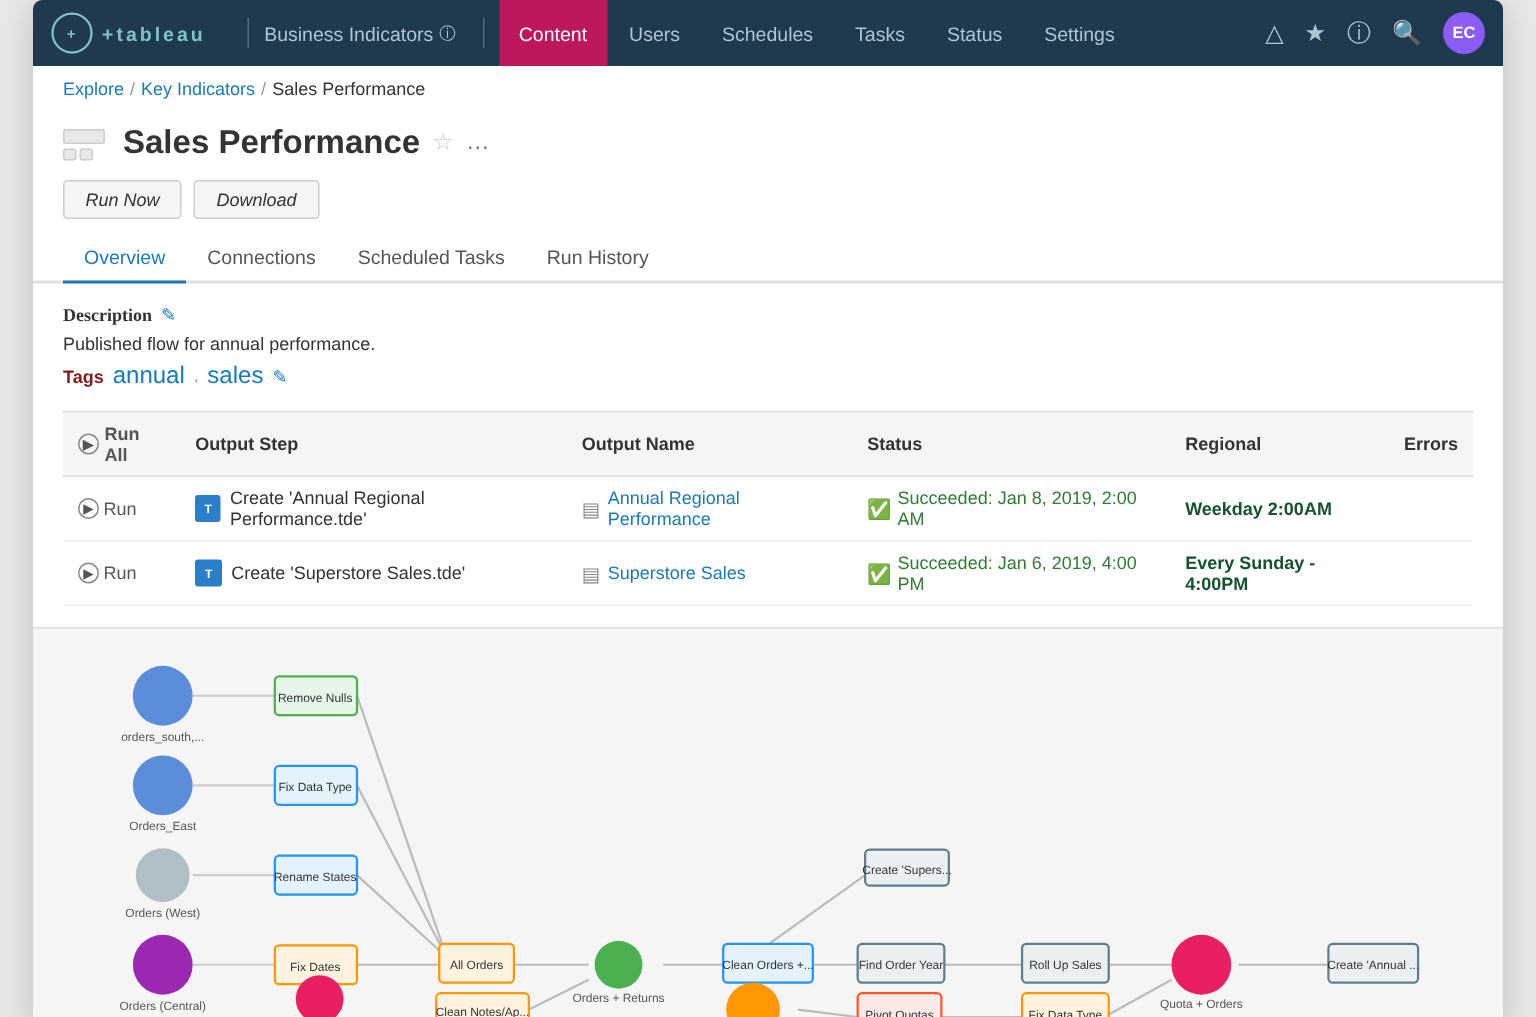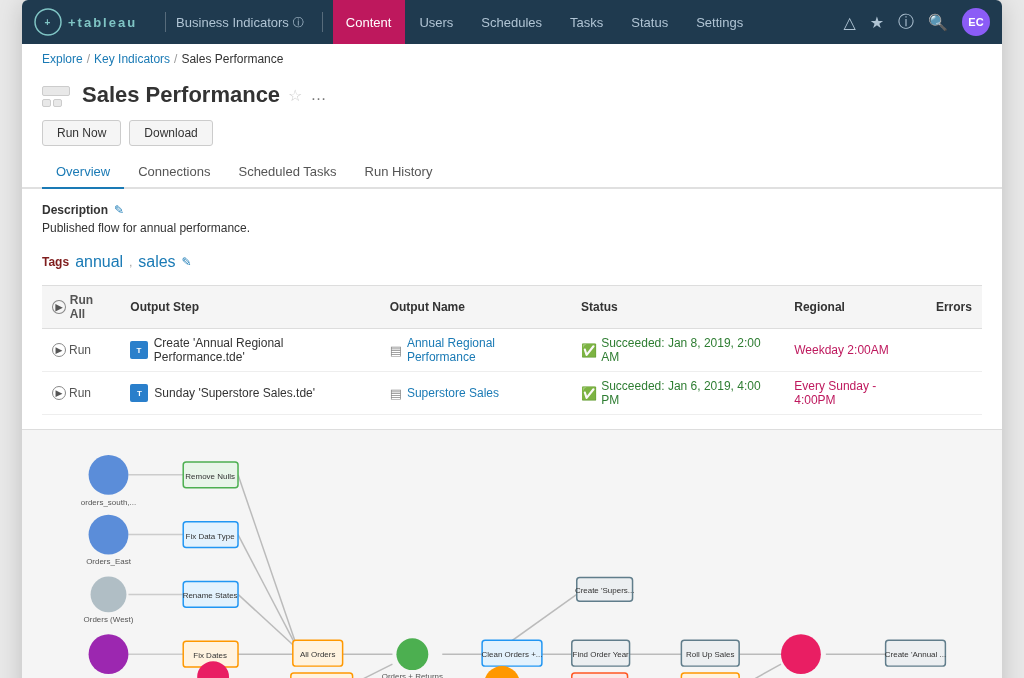--- a/index.html
+++ b/index.html
@@ -30,52 +30,52 @@
     .flow-icon { display: flex; flex-direction: column; gap: 2px; margin-top: 4px; }
     .flow-icon-top { width: 28px; height: 10px; background: #e8e8e8; border: 1px solid #ccc; border-radius: 2px; }
     .page-title-area { flex: 1; }
     .page-title-row { display: flex; align-items: center; gap: 8px; }
     .page-title { font-size: 22px; font-weight: 600; color: #333; }
     .title-star { color: #ccc; cursor: pointer; font-size: 16px; }
     .title-more { color: #777; cursor: pointer; font-size: 16px; }
     .page-meta { font-size: 12px; color: #777; margin-top: 3px; }
     .page-meta .owner-link { color: #1a7ab5; text-decoration: none; }
     .action-buttons { display: flex; gap: 8px; padding: 2px 20px 10px; }
-    .btn { padding: 5px 14px; border: 1px solid #ccc; background: #f5f5f5; border-radius: 3px; font-size: 12px; color: #333; cursor: pointer; }
+    .btn { padding: 5px 14px; border: 1px solid #ccc; background: #f5f5f5; border-radius: 3px; font-size: 12px; color: #333; cursor: pointer; font-style: italic; }
 
     
     .tabs { display: flex; border-bottom: 2px solid #e0e0e0; padding: 0 20px; gap: 0; }
     .tab { padding: 8px 14px; font-size: 13px; color: #555; cursor: pointer; border-bottom: 2px solid transparent; margin-bottom: -2px; }
     .tab.active { color: #1a7ab5; border-bottom: 2px solid #1a7ab5; font-weight: 500; }
 
     
     .content { padding: 14px 20px; }
 
     
-    .desc-row { display: flex; align-items: flex-end; gap: 6px; font-size: 12px; color: #555; margin-bottom: 4px; }
+    .desc-row { display: flex; align-items: flex-end; gap: 6px; font-size: 12px; color: #555; margin-bottom: 4px; font-family: Liberation Serif, serif; }
     .desc-label { font-weight: 600; color: #333; }
     .edit-icon { color: #1a7ab5; cursor: pointer; font-size: 12px; }
-    .desc-text { font-size: 12px; color: #333; margin-bottom: 18px; }
+    .desc-text { font-size: 12px; color: #333; margin-bottom: 6px; }
     .tags-row { display: flex; align-items: center; gap: 6px; font-size: 12px; margin-bottom: 14px; }
     .tags-label { font-weight: 600; color: #7f1d1d; }
     .tag { color: #1a7ab5; font-size: 16px; cursor: pointer; }
 
     
     .output-table { width: 100%; border-collapse: collapse; font-size: 12px; }
     .output-table th { text-align: left; padding: 7px 10px; background: #f5f5f5; border-bottom: 1px solid #ddd; border-top: 1px solid #ddd; font-weight: 600; color: #333; font-size: 12px; }
     .output-table td { padding: 7px 10px; border-bottom: 1px solid #eee; color: #333; vertical-align: middle; }
     .run-link { color: #1a7ab5; text-decoration: none; font-size: 12px; cursor: pointer; }
     .run-btn { color: #555; font-size: 12px; cursor: pointer; display: flex; align-items: center; gap: 3px; }
     .run-all-btn { display: flex; align-items: center; gap: 4px; color: #555; font-size: 12px; cursor: pointer; }
     .circle-play { display: inline-block; width: 14px; height: 14px; border: 1px solid #888; border-radius: 50%; text-align: center; line-height: 13px; font-size: 9px; color: #555; }
     .output-step-cell { display: flex; align-items: center; gap: 6px; }
     .tde-icon { width: 18px; height: 18px; background: #2a7fcb; border-radius: 2px; display: flex; align-items: center; justify-content: center; color: #fff; font-size: 8px; font-weight: bold; }
     .status-ok { color: #2e7d32; display: flex; align-items: center; gap: 4px; }
     .status-check { color: #2e7d32; font-size: 13px; }
-    .schedule-link { color: #be185d; text-decoration: none; cursor: pointer; }
+    .schedule-link { color: #14532d; text-decoration: none; cursor: pointer; font-weight: bold; }
 
     
     .flow-canvas { background: #f5f5f5; border-top: 1px solid #ddd; min-height: 270px; position: relative; overflow: hidden; padding: 20px 10px; }
 
     
     .flow-svg { position: absolute; top: 0; left: 0; width: 100%; height: 100%; }
   </style>
 </head>
 <body>
 
@@ -215,21 +215,21 @@
         <tr>
           <td>
             <div class="run-btn">
               <span class="circle-play">▶</span>
               <span>Run</span>
             </div>
           </td>
           <td>
             <div class="output-step-cell">
               <div class="tde-icon">T</div>
-              <span>Sunday 'Superstore Sales.tde'</span>
+              <span>Create 'Superstore Sales.tde'</span>
             </div>
           </td>
           <td>
             <div style="display:flex;align-items:center;gap:5px;">
               <span style="color:#888;font-size:13px;">▤</span>
               <a class="run-link">Superstore Sales</a>
             </div>
           </td>
           <td>
             <div class="status-ok">

